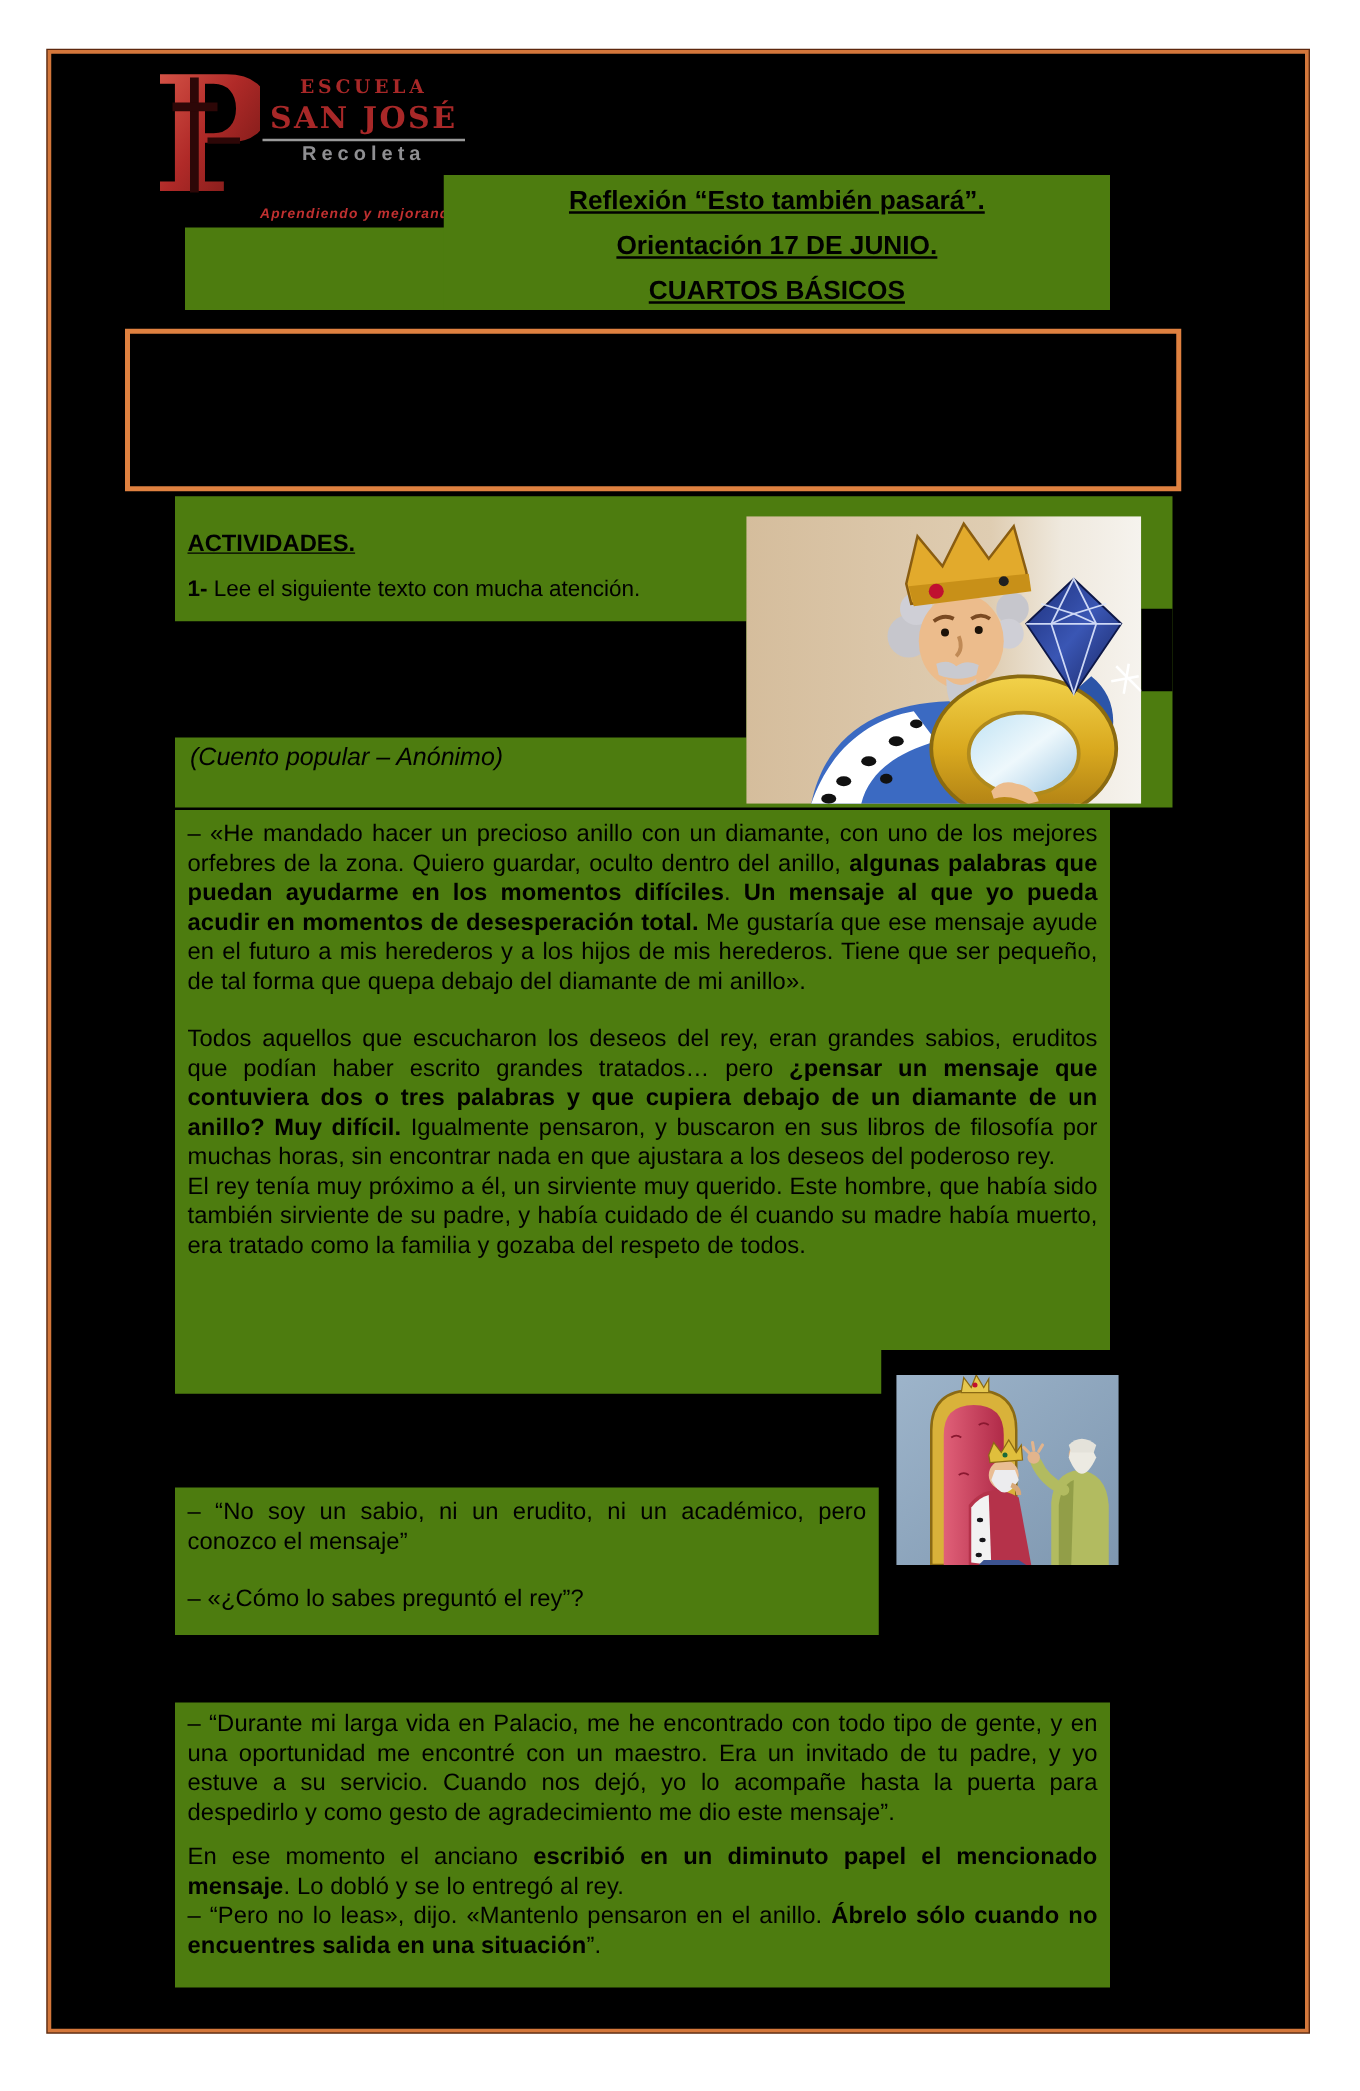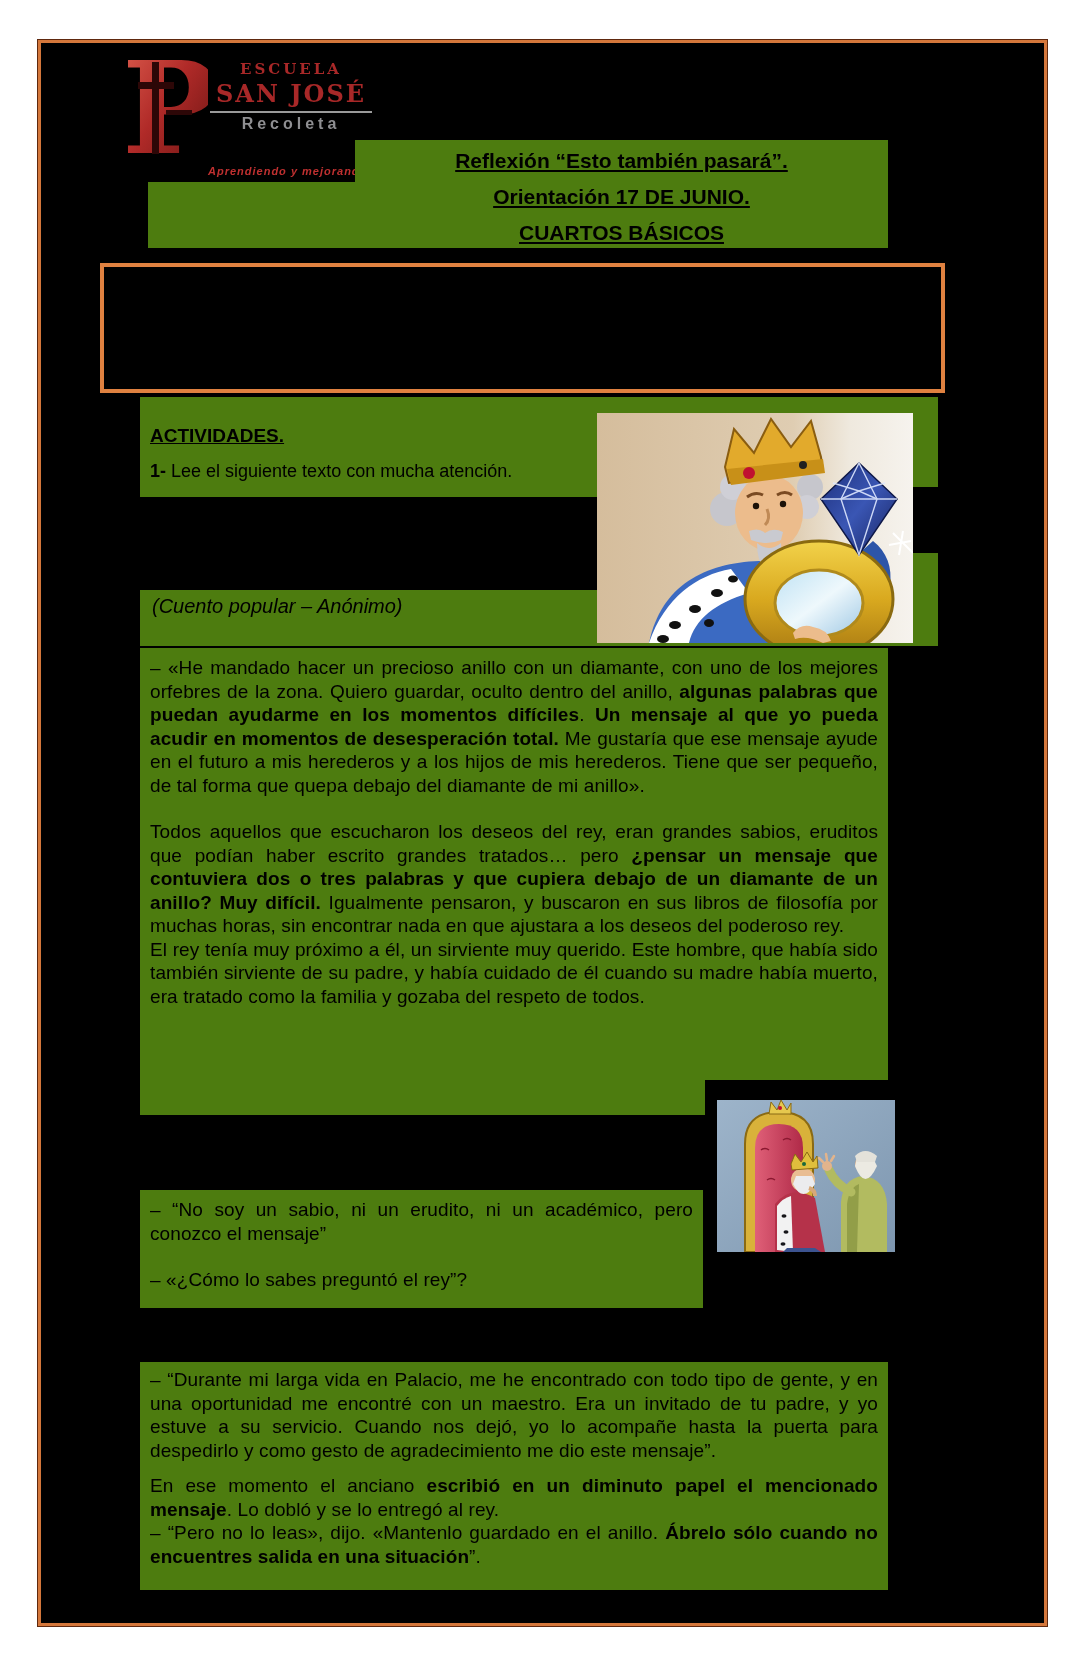--- a/index.html
+++ b/index.html
@@ -250,17 +250,17 @@
       <p class="story-p mb"><span>– “No soy un sabio, ni un erudito, ni un académico, pero conozco el mensaje”</span></p>
       <p class="story-p"><span>– «¿Cómo lo sabes preguntó el rey”?</span></p>
     </div>
 
     <div class="abs white para-durante">
       <p class="story-p"><span>– “Durante mi larga vida en Palacio, me he encontrado con todo tipo de gente, y en una oportunidad me encontré con un maestro. Era un invitado de tu padre, y yo estuve a su servicio. Cuando nos dejó, yo lo acompañe hasta la puerta para despedirlo y como gesto de agradecimiento me dio este mensaje”.</span></p>
     </div>
 
     <div class="abs white final-block">
       <p class="story-p"><span>En ese momento el anciano </span><span class="b">escribió en un diminuto papel el mencionado mensaje</span><span>. Lo dobló y se lo entregó al rey.</span></p>
-      <p class="story-p"><span>– “Pero no lo leas», dijo. «Mantenlo guardado en el anillo. </span><span class="b">Ábrelo sólo cuando no encuentres salida en una situación</span><span>”.</span></p>
+      <p class="story-p"><span>– “Pero no lo leas», dijo. «Mantenlo pensaron en el anillo. </span><span class="b">Ábrelo sólo cuando no encuentres salida en una situación</span><span>”.</span></p>
     </div>
 
   </div>
 </div>
 
 </body></html>

